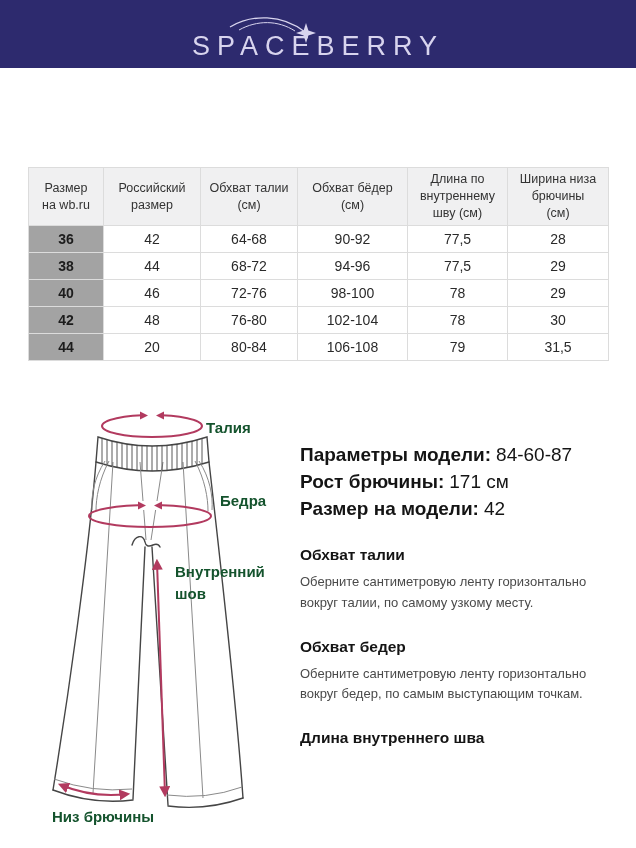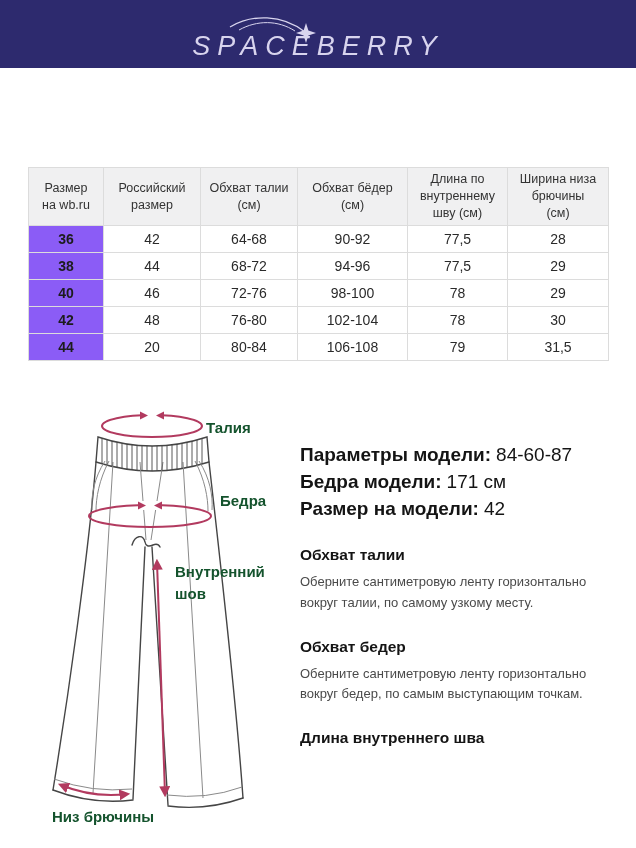--- a/index.html
+++ b/index.html
@@ -7,37 +7,37 @@
     width:636px;height:848px;position:relative;background:#ffffff;
     font-family:"Liberation Sans", sans-serif;overflow:hidden;
   }
   
   .brand-bar{
     position:absolute;top:0;left:0;width:636px;height:68px;
     background:#2d2a6e;display:flex;align-items:center;justify-content:center;
   }
   .logo{
     position:relative;color:#d8d4ee;font-size:27px;font-weight:300;
-    letter-spacing:7px;line-height:1;margin-top:25px;font-style:italic;
+    letter-spacing:7px;line-height:1;margin-top:25px;
   }
   .logo-star{position:absolute;left:34px;top:-22px;}
   
   .size-table{
     position:absolute;top:167px;left:28px;width:580px;
     border-collapse:collapse;table-layout:fixed;
   }
   .size-table th,.size-table td{
     border:1px solid #dcdcdc;text-align:center;vertical-align:middle;padding:0 2px;
   }
   .size-table th{
     background:#f0f0f1;font-weight:400;font-size:12.5px;color:#333333;
     height:57px;white-space:pre-line;line-height:1.35;
   }
   .size-table td{font-size:14px;color:#2a2a2a;height:26px;font-weight:400;}
-  .size-table td.size-col{background:#8b5cf6;font-weight:700;color:#1c1c1c;}
+  .size-table td.size-col{background:#a3a3a3;font-weight:700;color:#1c1c1c;}
   
   .diagram{position:absolute;left:30px;top:398px;width:280px;height:445px;}
   .diagram svg{position:absolute;left:0;top:0;}
   .dlabel{position:absolute;font-size:15px;font-weight:700;color:#14532d;line-height:1.45;}
   .lbl-waist{left:176px;top:19px;}
   .lbl-hips{left:190px;top:92px;}
   .lbl-inseam{left:145px;top:163px;width:112px;}
   .lbl-hem{left:22px;top:408px;}
   
   .info-col{position:absolute;left:300px;top:441px;width:318px;}
@@ -188,21 +188,21 @@
   <div class="dlabel lbl-hips">Бедра</div>
   <div class="dlabel lbl-hem">Низ брючины</div>
   <div class="dlabel lbl-inseam">Внутренний шов</div>
 </div>
 
 <div class="info-col">
   <div class="model-line">
     <span class="lbl">Параметры модели:</span><span class="val">84-60-87</span>
   </div>
   <div class="model-line">
-    <span class="lbl">Бедра модели:</span><span class="val">171 см</span>
+    <span class="lbl">Рост брючины:</span><span class="val">171 см</span>
   </div>
   <div class="model-line">
     <span class="lbl">Размер на модели:</span><span class="val">42</span>
   </div>
 
   <div class="guide">
     <h3>Обхват талии</h3>
     <p>Оберните сантиметровую ленту горизонтально вокруг талии, по самому узкому месту.</p>
   </div>
   <div class="guide">

